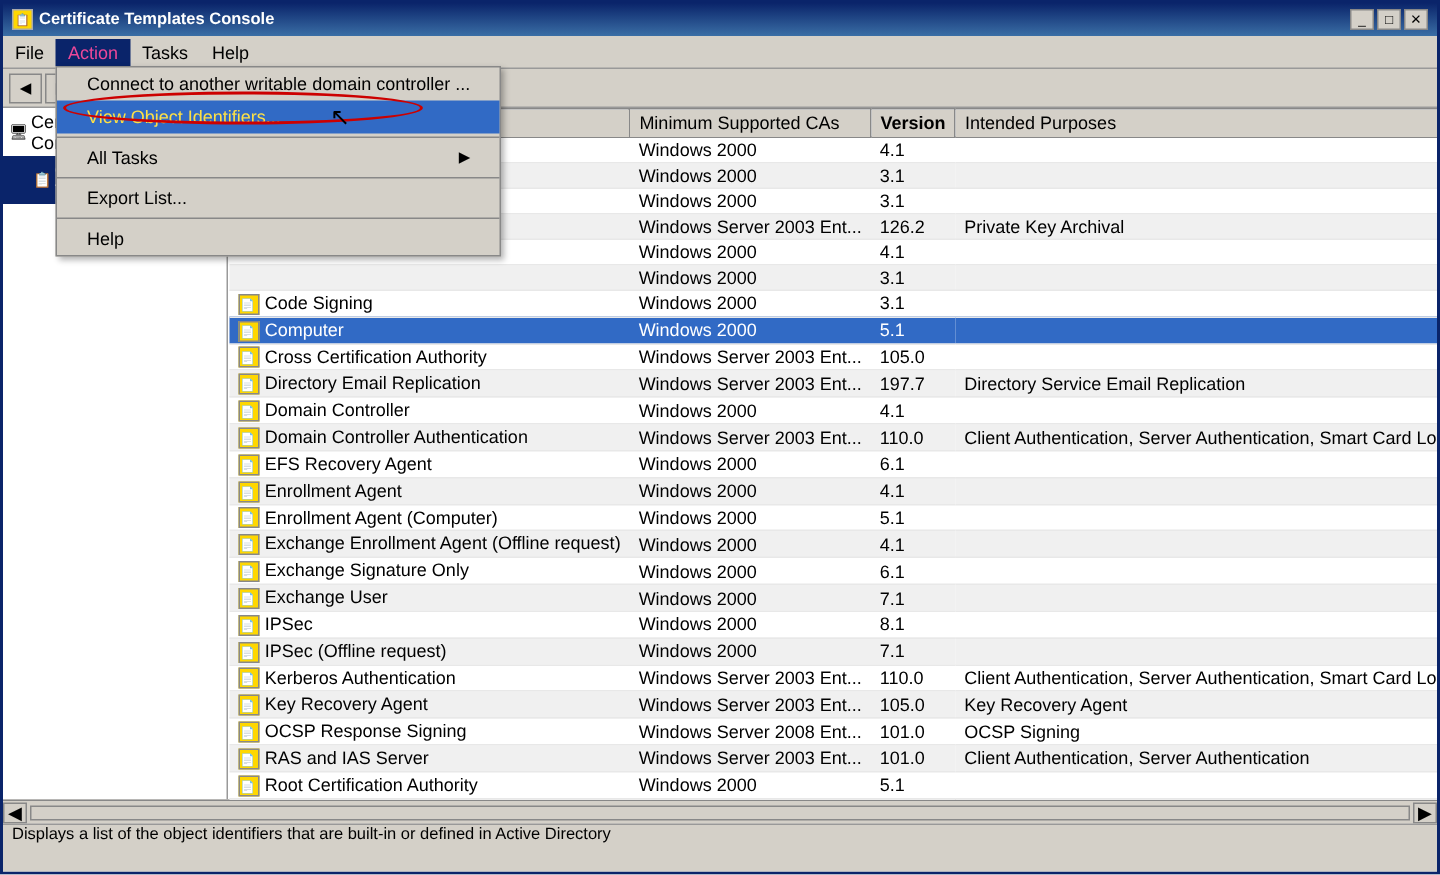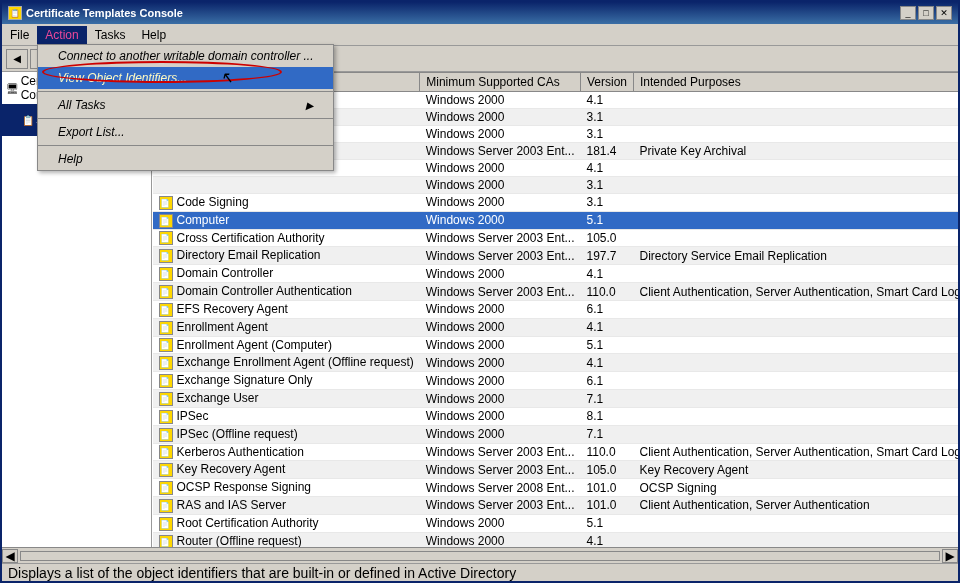--- a/index.html
+++ b/index.html
@@ -185,43 +185,42 @@
       background: #ffd700;
       border: 1px solid #888;
       margin-right: 4px;
       vertical-align: middle;
       font-size: 8px;
       text-align: center;
       line-height: 14px;
     }
     .status-bar {
       background: #d4d0c8;
-      height: 18px;
+      height: 32px;
       border-top: 1px solid #999;
       display: flex;
-      align-items: flex-end;
+      align-items: flex-start;
       padding: 0 6px;
-      font-size: 14px;
+      font-size: 11px;
       flex-shrink: 0;
     }
     .scrollbar-bottom {
       height: 16px;
       background: #d4d0c8;
       border-top: 1px solid #888;
       display: flex;
       align-items: center;
       flex-shrink: 0;
     }
     
     .dropdown-overlay {
       position: fixed;
       top: 0; left: 0; right: 0; bottom: 0;
       z-index: 100;
       pointer-events: none;
-      font-style: italic;
     }
     .dropdown-menu {
       position: absolute;
       top: 44px;
       left: 37px;
       background: #d4d0c8;
       border: 1px solid #888;
       box-shadow: 2px 2px 4px rgba(0,0,0,0.3);
       min-width: 260px;
       z-index: 200;
@@ -230,21 +229,21 @@
     .dropdown-item {
       padding: 4px 20px;
       cursor: pointer;
       display: flex;
       align-items: center;
       justify-content: space-between;
       font-size: 12px;
     }
     .dropdown-item.selected-item {
       background: #316ac5;
-      color: #fef9c3;
+      color: #fde047;
     }
     .dropdown-separator {
       height: 1px;
       background: #888;
       margin: 2px 0;
     }
     .dropdown-item .arrow {
       font-size: 10px;
     }
     .cursor-arrow {
@@ -319,21 +318,21 @@
       </div>
     </div>
 
     <div class="right-panel">
       <div class="list-view">
         <table>
           <thead>
             <tr>
               <th style="width:200px;">Name</th>
               <th style="width:160px;margin-top:18px;">Minimum Supported CAs</th>
-              <th style="width:60px;">Version</th>
+              <th style="width:60px;font-weight:bold;">Version</th>
               <th>Intended Purposes</th>
             </tr>
           </thead>
           <tbody id="table-body">
           <tr>
                 <td></td>
                 <td>Windows 2000</td>
                 <td>4.1</td>
                 <td></td>
               </tr>
@@ -345,21 +344,21 @@
               </tr>
               <tr>
                 <td></td>
                 <td>Windows 2000</td>
                 <td>3.1</td>
                 <td></td>
               </tr>
               <tr>
                 <td></td>
                 <td>Windows Server 2003 Ent...</td>
-                <td>181.4</td>
+                <td>126.2</td>
                 <td>Private Key Archival</td>
               </tr>
               <tr>
                 <td></td>
                 <td>Windows 2000</td>
                 <td>4.1</td>
                 <td></td>
               </tr>
               <tr>
                 <td></td>

